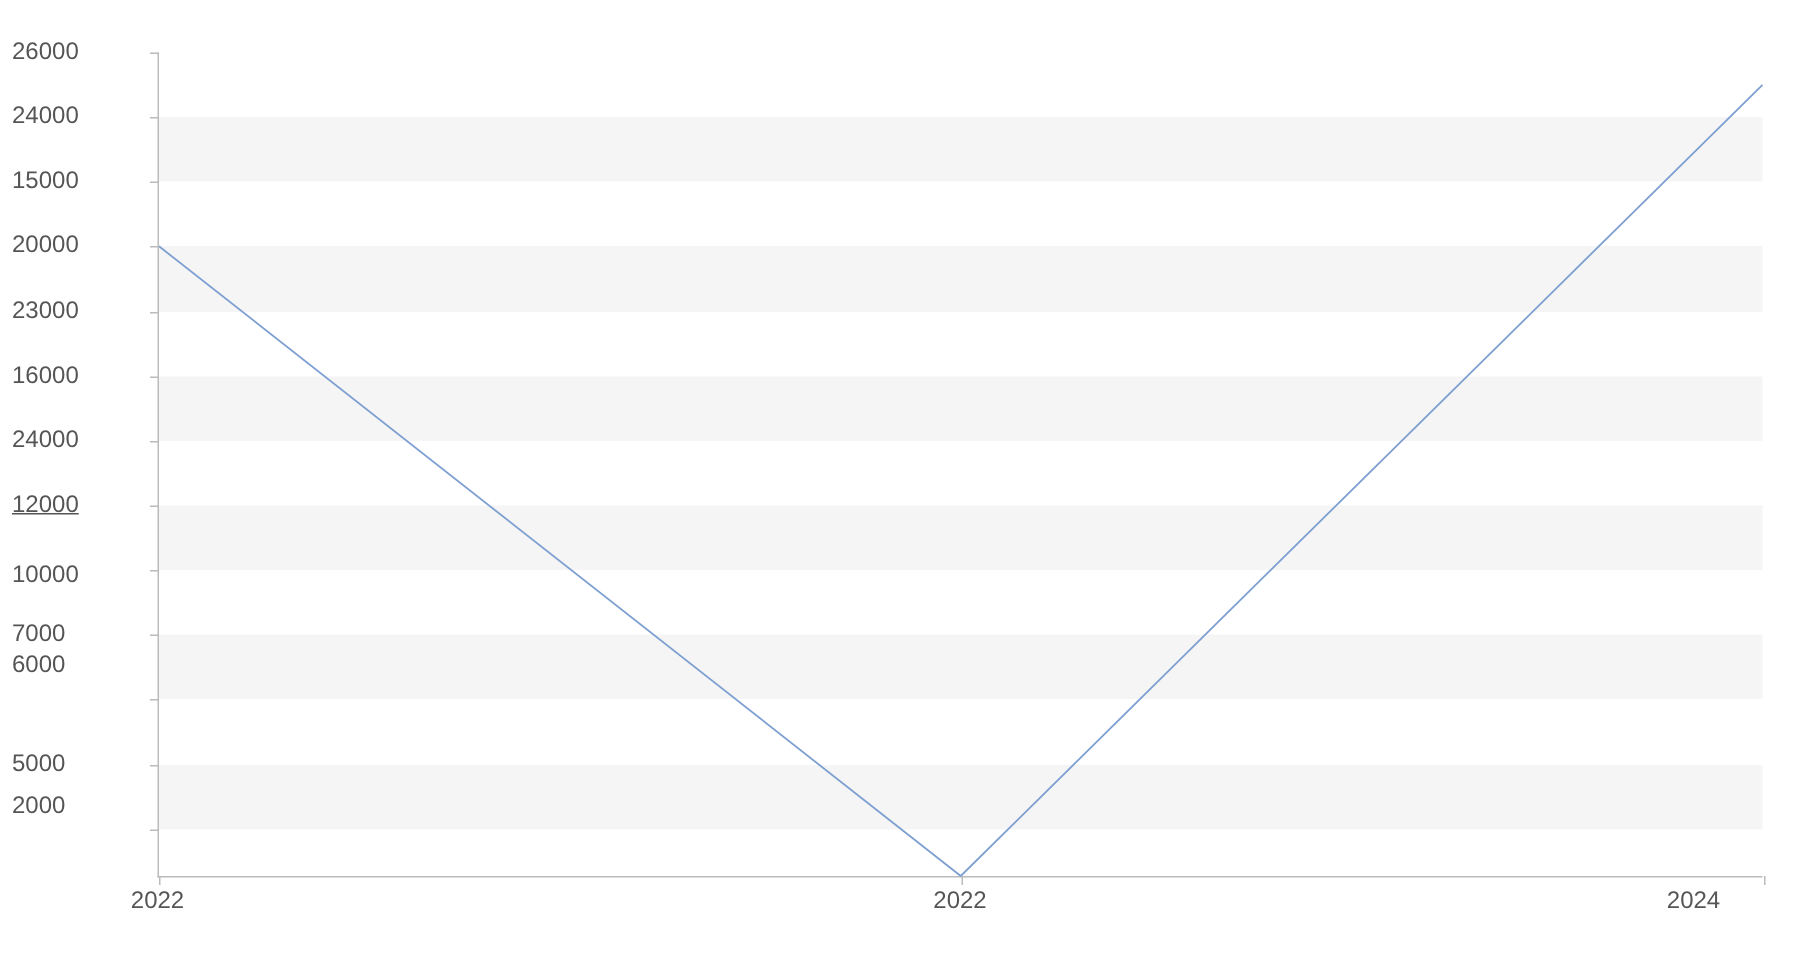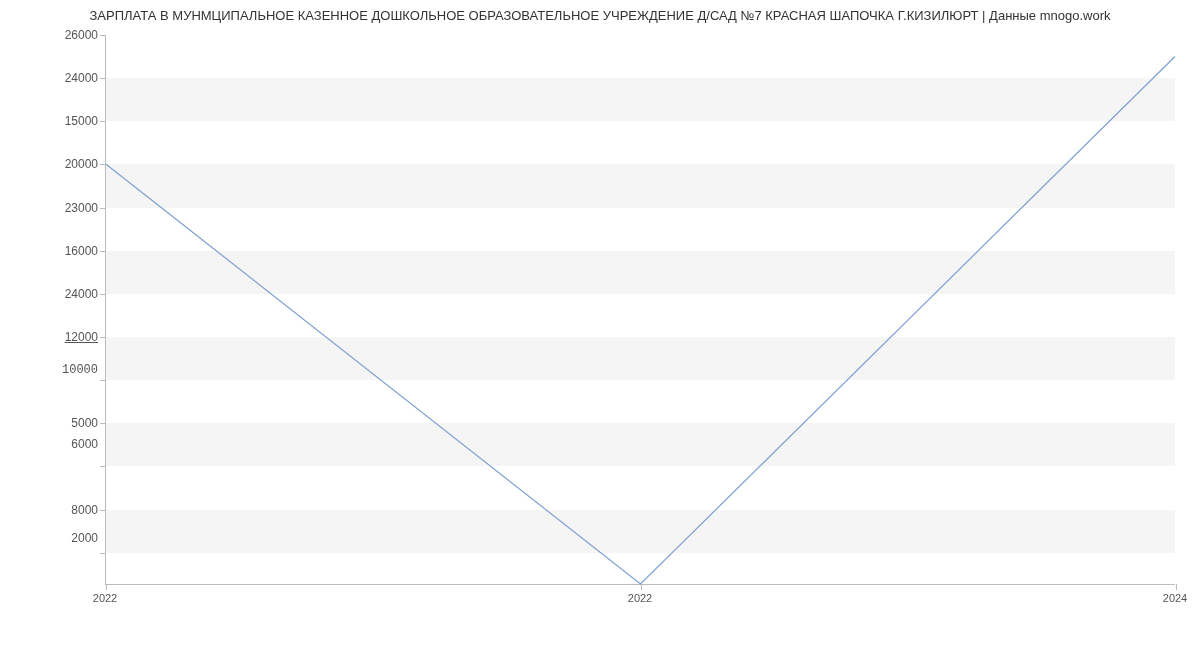--- a/index.html
+++ b/index.html
@@ -33,29 +33,29 @@
     top: 35px;
     width: 1070px;
     height: 550px;
     border-left: 1px solid #bbb;
     border-bottom: 1px solid #bbb;
   }
   .y-tick-label {
     position: absolute;
     right: 1102px;
     width: 90px;
-    text-align: right;
-    font-size: 12px;
+    text-align: left;
+    font-size: 16px;
     color: #555;
     transform: translateY(-50%);
   }
   .x-tick-label {
     position: absolute;
     top: 592px;
-    font-size: 11px;
+    font-size: 16px;
     color: #555;
     transform: translateX(-50%);
   }
   .gridband {
     position: absolute;
     left: 0;
     width: 100%;
     background: #f5f5f5;
   }
   .y-tick-mark {
@@ -83,21 +83,20 @@
   .data-line {
     fill: none;
     stroke: #7d9fd1;
     stroke-width: 1.2;
   }
 </style>
 </head>
 <body>
 
 <div class="chart-wrap">
-  <div class="title">ЗАРПЛАТА В МУНМЦИПАЛЬНОЕ КАЗЕННОЕ ДОШКОЛЬНОЕ ОБРАЗОВАТЕЛЬНОЕ УЧРЕЖДЕНИЕ  Д/САД №7 КРАСНАЯ ШАПОЧКА Г.КИЗИЛЮРТ | Данные mnogo.work</div>
 
   <div class="plot-area">
       <div class="gridband" style="top: 43.1373px; height: 43.1373px;"></div>
       <div class="gridband" style="top: 129.412px; height: 43.1373px;"></div>
       <div class="gridband" style="top: 215.686px; height: 43.1373px;"></div>
       <div class="gridband" style="top: 301.961px; height: 43.1373px;"></div>
       <div class="gridband" style="top: 388.235px; height: 43.1373px;"></div>
       <div class="gridband" style="top: 474.51px; height: 43.1373px;"></div>
     <svg class="line-layer" preserveAspectRatio="none" viewBox="0 0 1070 550">
       <polyline class="data-line" points="0,129.41176470588238 535,550 1070,21.56862745098033"></polyline>
@@ -113,28 +112,28 @@
       <div class="y-tick-mark" style="top: 172.549px;"></div>
       <div class="y-tick-mark" style="top: 129.412px;"></div>
       <div class="y-tick-mark" style="top: 86.2745px;"></div>
       <div class="y-tick-mark" style="top: 43.1373px;"></div>
       <div class="y-tick-mark" style="top: 0px;"></div>
       <div class="x-tick-mark" style="left: 0px;"></div>
       <div class="x-tick-mark" style="left: 535px;"></div>
       <div class="x-tick-mark" style="left: 1070px;"></div>
     </div>
 <div class="y-tick-label" style="top: 538px;">2000</div>
-    <div class="y-tick-label" style="top: 509.51px;">8000</div>
+    <div class="y-tick-label" style="top: 509.51px;">5000</div>
     <div class="y-tick-label" style="top: 444px;">6000</div>
-    <div class="y-tick-label" style="top: 423.235px;">5000</div>
-    <div class="y-tick-label" style="top: 370px; font-family: Liberation Mono, monospace;">10000</div>
+    <div class="y-tick-label" style="top: 423.235px;">7000</div>
+    <div class="y-tick-label" style="top: 384px;">10000</div>
     <div class="y-tick-label" style="top: 336.961px; text-decoration: underline;">12000</div>
     <div class="y-tick-label" style="top: 293.824px;">24000</div>
     <div class="y-tick-label" style="top: 250.686px;">16000</div>
     <div class="y-tick-label" style="top: 207.549px;">23000</div>
     <div class="y-tick-label" style="top: 164.412px;">20000</div>
     <div class="y-tick-label" style="top: 121.275px;">15000</div>
     <div class="y-tick-label" style="top: 78.1373px;">24000</div>
     <div class="y-tick-label" style="top: 35px;">26000</div>
     <div class="x-tick-label" style="left: 105px;">2022</div>
     <div class="x-tick-label" style="left: 640px;">2022</div>
-    <div class="x-tick-label" style="left: 1175px;">2024</div>
+    <div class="x-tick-label" style="left: 1129px;">2024</div>
   </div>
 
 </body></html>

